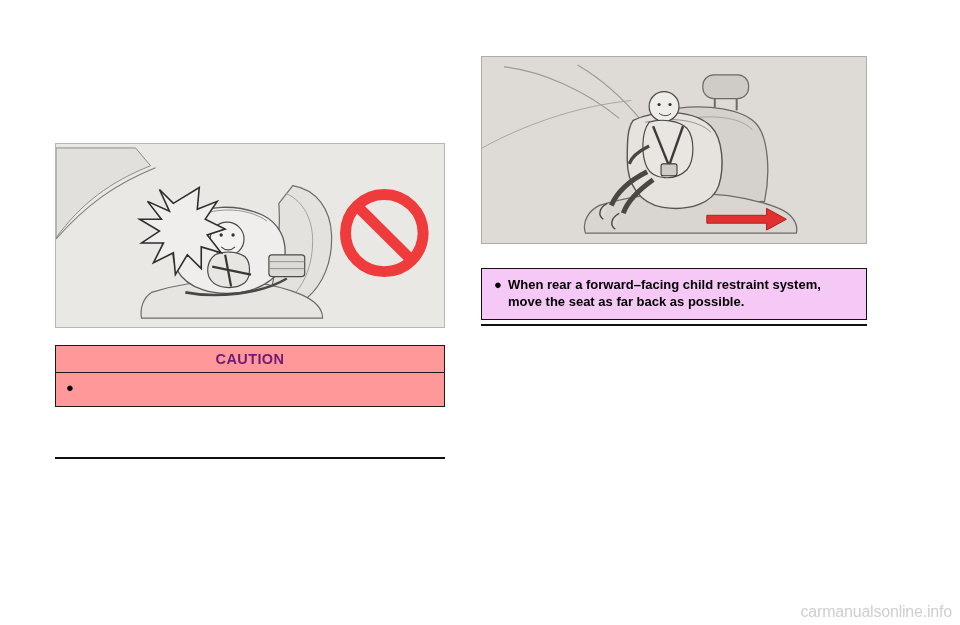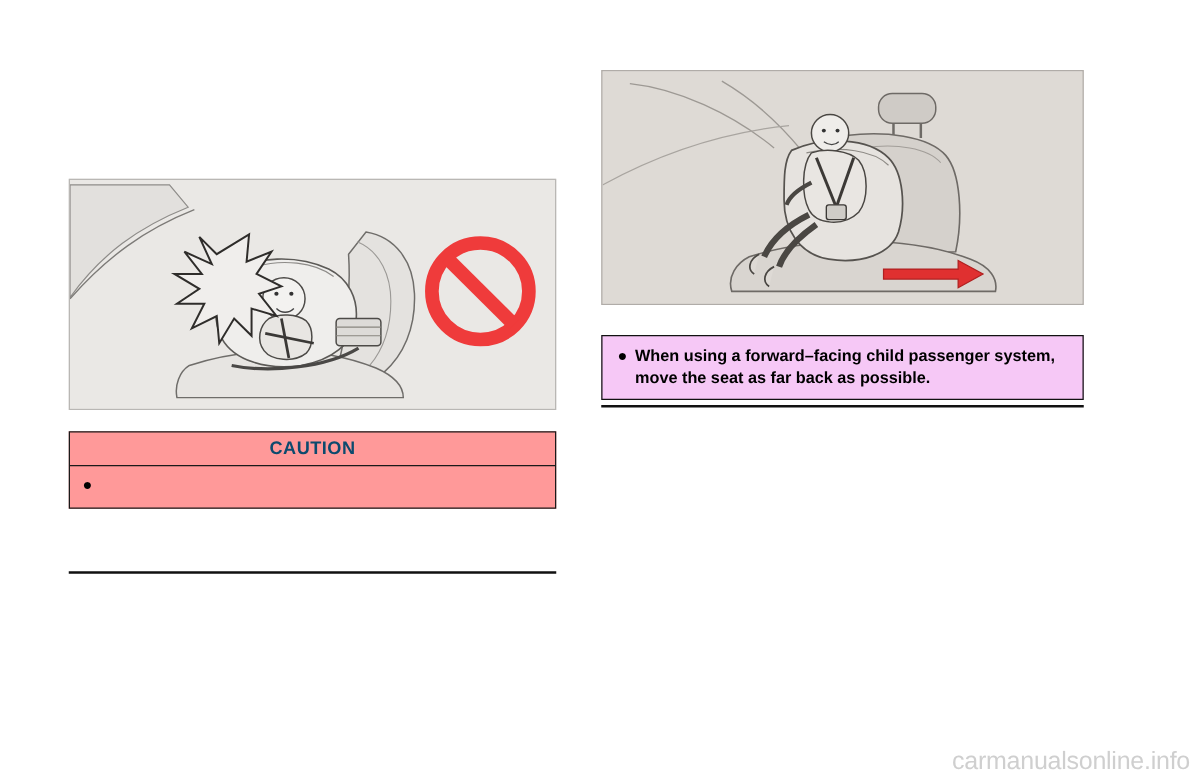--- a/index.html
+++ b/index.html
@@ -54,21 +54,21 @@
     top: 345px;
     width: 390px;
     box-sizing: border-box;
     border: 1px solid #1a1a1a;
     background: #f99;
   }
   .caution-title {
     text-align: center;
     font-weight: bold;
     font-size: 14.5px;
-    color: #0c4a6e;
+    color: #701a75;
     padding: 5px 0 5px;
     border-bottom: 1px solid #1a1a1a;
     letter-spacing: 0.4px;
   }
   .caution-body {
     display: flex;
     padding: 7px 10px 9px 10px;
     font-weight: bold;
     font-size: 13px;
     line-height: 1.28;
@@ -119,21 +119,21 @@
     width: 386px;
     height: 2px;
     background: #111;
   }
 
   
   .watermark {
     position: absolute;
     right: 8px;
     bottom: 4px;
-    font-size: 20px;
+    font-size: 16px;
     color: #cfcfcf;
     font-family: "Liberation Sans", sans-serif;
     letter-spacing: -0.2px;
   }
 
   
   .fig-svg { display: block; width: 100%; height: 100%; }
 </style>
 </head>
 <body>
@@ -225,20 +225,20 @@
 
       <g>
         <path d="M226,160 L286,160 L286,153 L306,164 L286,175 L286,168 L226,168 Z" fill="#e03030" stroke="#b02020" stroke-width="1"></path>
       </g>
     </svg>
   </div>
 
   <div class="note-box">
     <div class="note-inner">
       <span class="bullet">●</span>
-      <span class="caution-text">When using a forward–facing child passenger system, move the seat as far back as possible.</span>
+      <span class="caution-text">When rear a forward–facing child restraint system, move the seat as far back as possible.</span>
     </div>
   </div>
   <div class="note-underline"></div>
 
   <div class="watermark">carmanualsonline.info</div>
 
 </div>
 
 </body></html>

